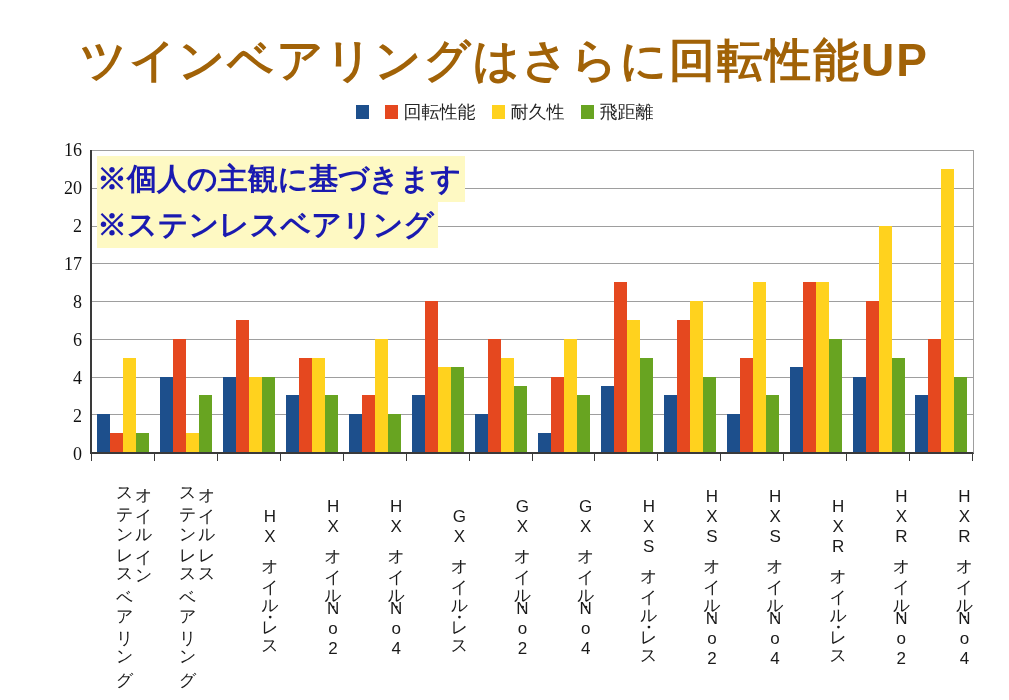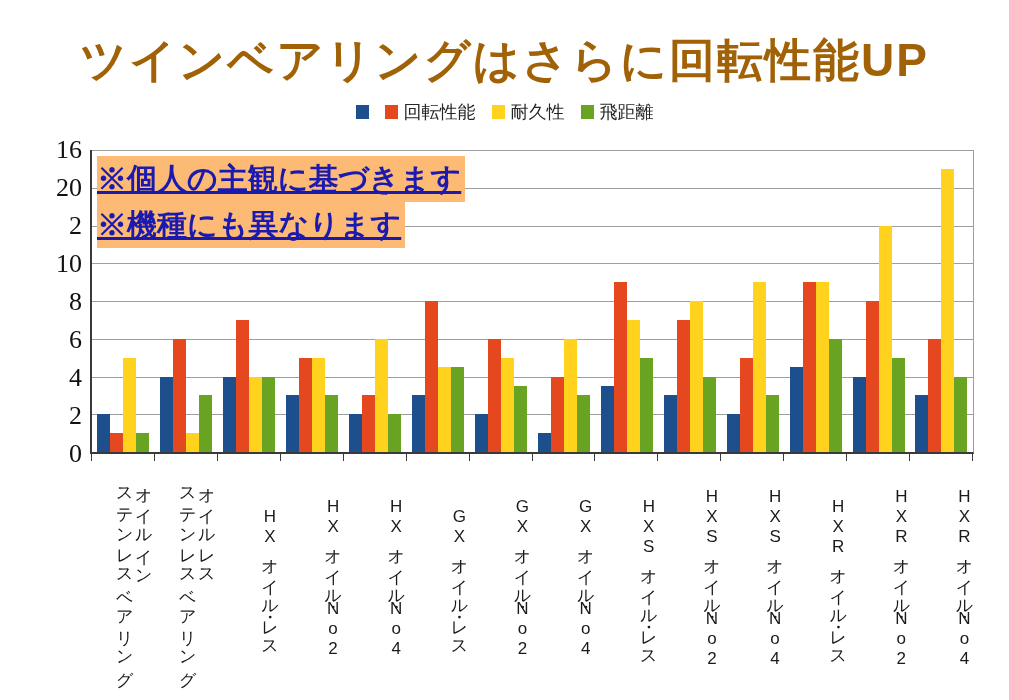--- a/index.html
+++ b/index.html
@@ -35,27 +35,27 @@
   }
   .bar-group {
     flex:1; display:flex; align-items:flex-end; justify-content:center;
   }
   .bar { width:13px; }
   .x-tick {
     position:absolute; bottom:-9px; width:1px; height:7px; background:#3a3a3a; z-index:3;
   }
   .y-label {
     position:absolute; width:52px; text-align:right;
-    font-family:"Liberation Serif", serif; font-size:26px; color:#111111; line-height:24px;
+    font-family:"Liberation Serif", serif; font-size:18px; color:#111111; line-height:24px;
   }
   .annotation-box {
     position:absolute; left:97px; top:156px; z-index:4; font-weight:bold;
     font-size:30px; line-height:46px;
   }
-  .annotation-line { background:#fdba74; display:table; padding:0 4px 0 0;text-decoration:underline; }
+  .annotation-line { background:#fef9c3; display:table; padding:0 4px 0 0; }
   .x-labels {
     position:absolute; left:90px; top:462px; width:884px; height:232px;
     display:flex; z-index:2;
   }
   .x-label {
     flex:1; display:flex; justify-content:center; align-items:flex-start;
     writing-mode:vertical-rl; text-orientation:upright;
     font-size:17px; line-height:19px; letter-spacing:1px; color:#1a1a1a;
     white-space:pre-line; overflow:visible;
   }
@@ -193,21 +193,21 @@
         <div class="x-tick" style="left: calc(64.2857% - 1px); background: rgb(58, 58, 58);"></div>
         <div class="x-tick" style="left: calc(71.4286% - 1px); background: rgb(58, 58, 58);"></div>
         <div class="x-tick" style="left: calc(78.5714% - 1px); background: rgb(58, 58, 58);"></div>
         <div class="x-tick" style="left: calc(85.7143% - 1px); background: rgb(58, 58, 58);"></div>
         <div class="x-tick" style="left: calc(92.8571% - 1px); background: rgb(58, 58, 58);"></div>
         <div class="x-tick" style="left: calc(100% - 1px); background: rgb(58, 58, 58);"></div>
       </div>
 
     <div class="annotation-box" style="color: rgb(26, 26, 176);">
       <div class="annotation-line">※個人の主観に基づきます</div>
-      <div class="annotation-line">※機種にも異なります</div>
+      <div class="annotation-line">※ステンレスベアリング</div>
     </div>
 
     <div class="x-labels">
         <div class="x-label">オイルイン
 ステンレスベアリング</div>
         <div class="x-label">オイルレス
 ステンレスベアリング</div>
         <div class="x-label">HXオイル・レス</div>
         <div class="x-label">HXオイル・No2</div>
         <div class="x-label">HXオイル・No4</div>
@@ -219,19 +219,19 @@
         <div class="x-label">HXSオイル・No4</div>
         <div class="x-label">HXRオイル・レス</div>
         <div class="x-label">HXRオイル・No2</div>
         <div class="x-label">HXRオイル・No4</div>
       </div>
   <div class="y-label" style="left: 30px; top: 442px;">0</div>
       <div class="y-label" style="left: 30px; top: 404px;">2</div>
       <div class="y-label" style="left: 30px; top: 366px;">4</div>
       <div class="y-label" style="left: 30px; top: 328px;">6</div>
       <div class="y-label" style="left: 30px; top: 290px;">8</div>
-      <div class="y-label" style="left: 30px; top: 252px;">10</div>
+      <div class="y-label" style="left: 30px; top: 252px;">17</div>
       <div class="y-label" style="left: 30px; top: 214px;">2</div>
       <div class="y-label" style="left: 30px; top: 176px;">20</div>
       <div class="y-label" style="left: 30px; top: 138px;">16</div>
     </div>
 
 </div>
 
 </body></html>

